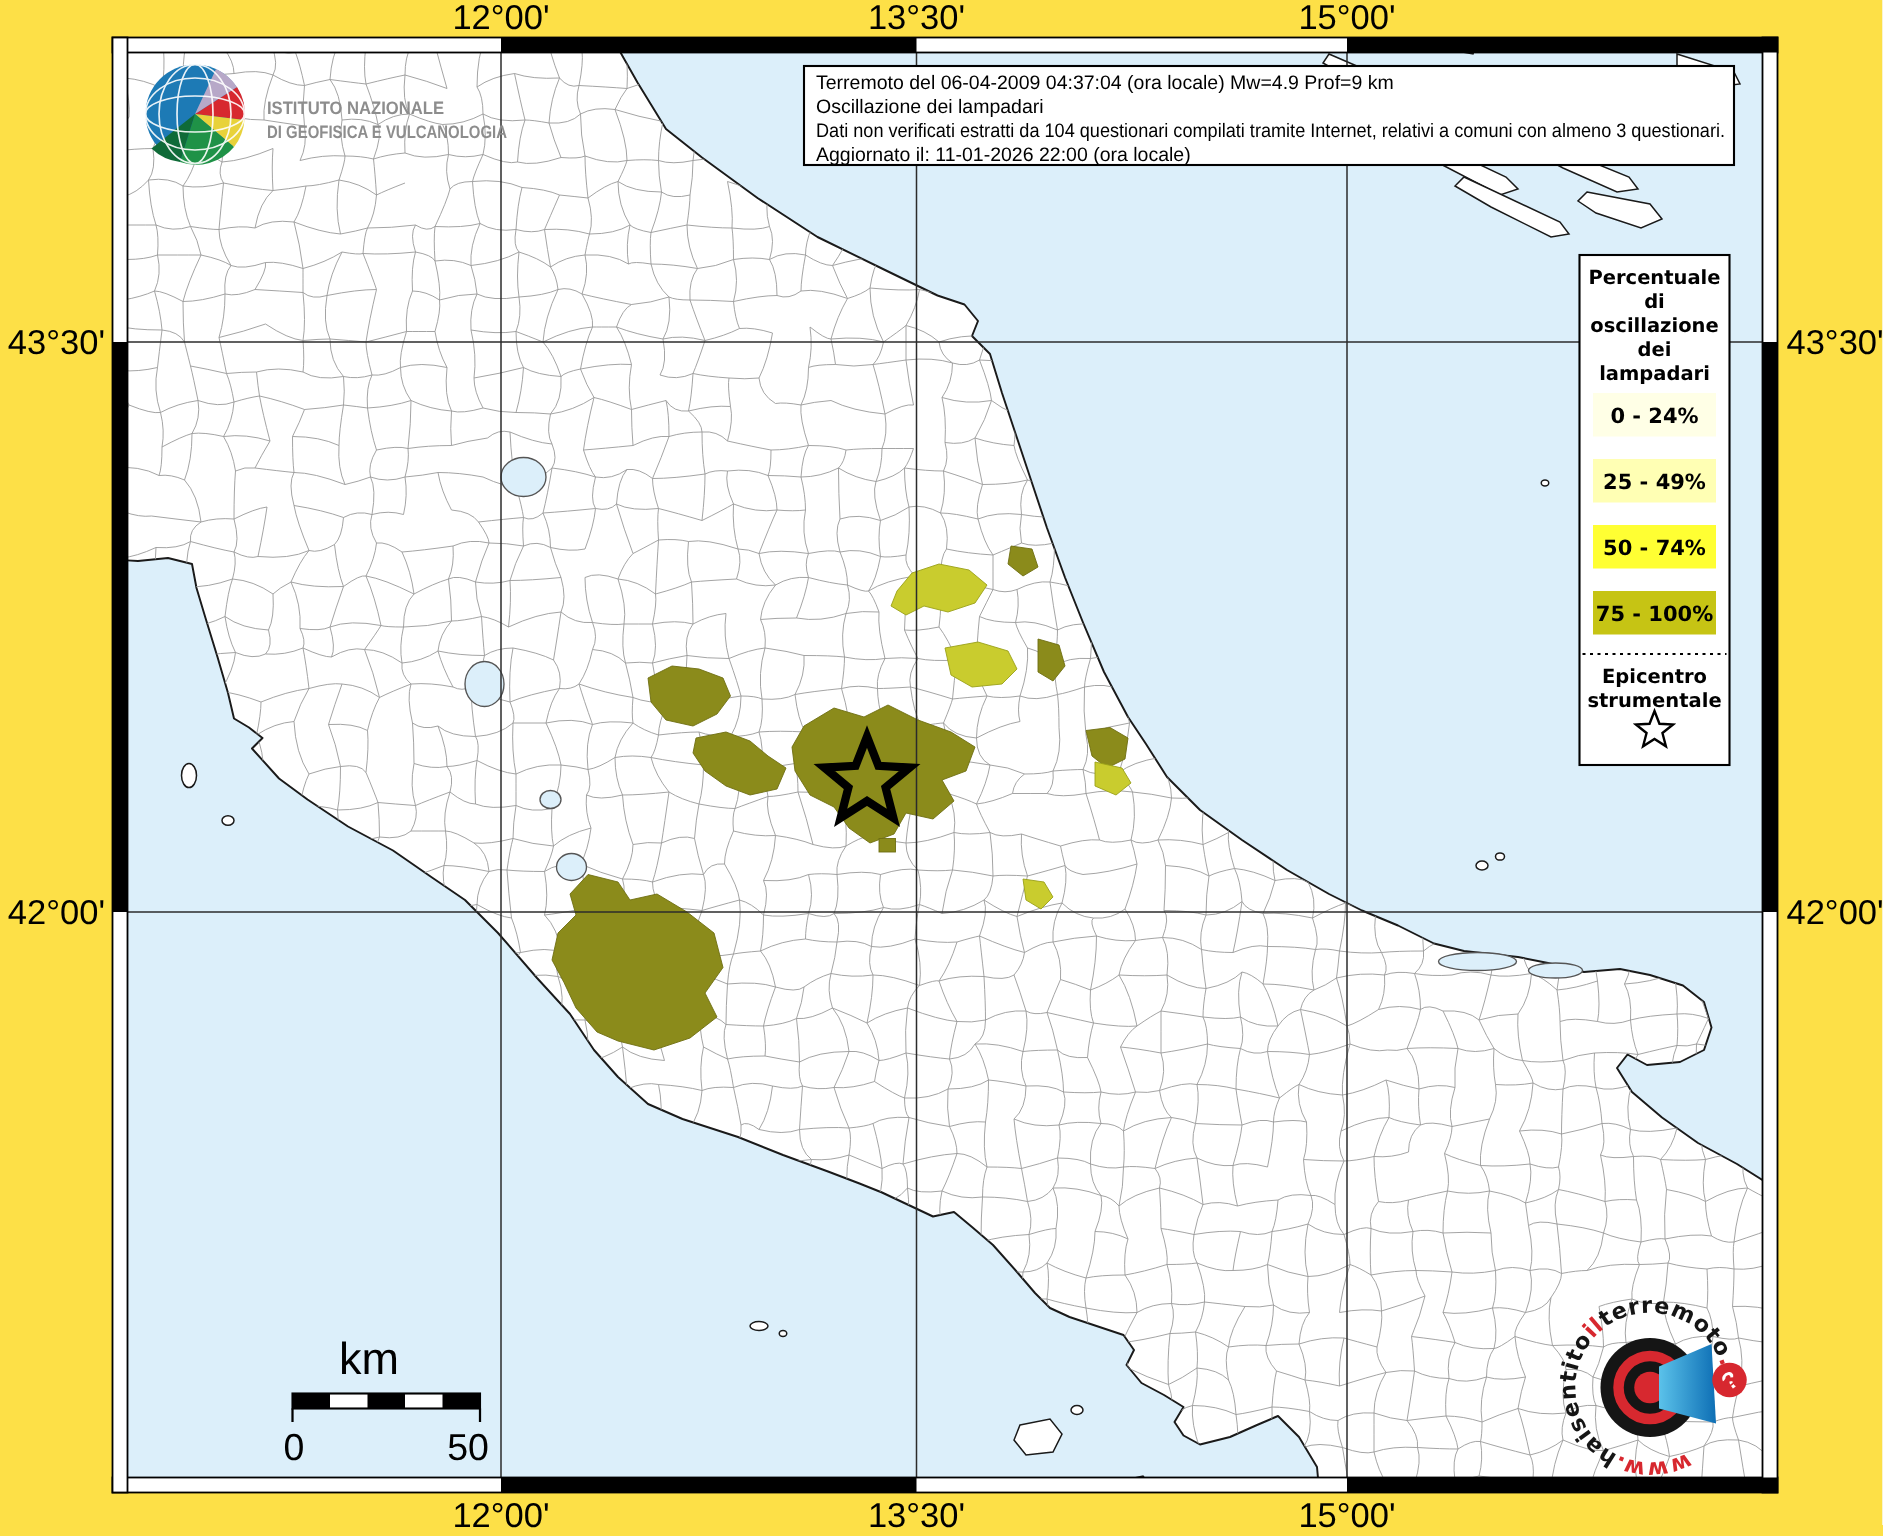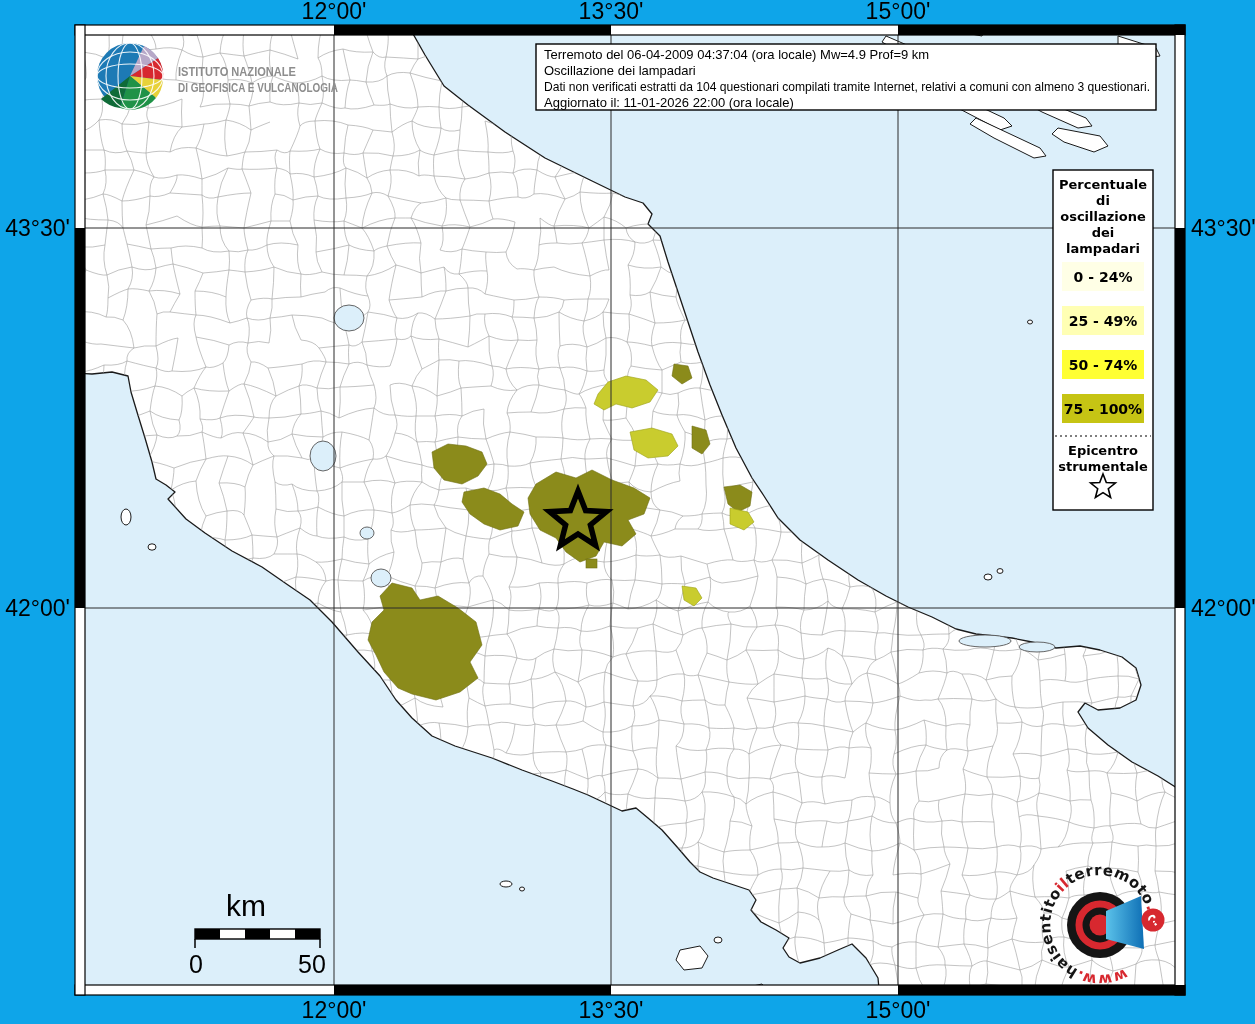--- a/index.html
+++ b/index.html
@@ -1,16 +1,16 @@
 <!DOCTYPE html>
 <html><head>
 <meta charset="utf-8">
 <style>
   html,body{margin:0;padding:0;background:#fff;}
-  .stage{position:relative;width:1255px;height:1024px;background:#0ea5e9;overflow:hidden;
+  .stage{position:relative;width:1255px;height:1024px;background:#fde047;overflow:hidden;
          font-family:"Liberation Sans",sans-serif;}
   svg text{font-family:"Liberation Sans",sans-serif;}
   .axis-lbl{font-size:23px;fill:#000;}
   .ttl{font-size:13px;fill:#000;}
   .leg-t{font-family:"DejaVu Sans",sans-serif;font-weight:bold;font-size:13px;fill:#000;}
   .leg-s{font-family:"DejaVu Sans",sans-serif;font-weight:bold;font-size:14px;fill:#000;}
   .km{font-size:30px;fill:#000;}
   .kmn{font-size:25px;fill:#000;}
   .ingv-t{font-size:12px;font-weight:bold;fill:#8d8d8d;}
   .wm{font-family:"DejaVu Sans",sans-serif;font-weight:bold;font-size:15px;letter-spacing:.5px;}

